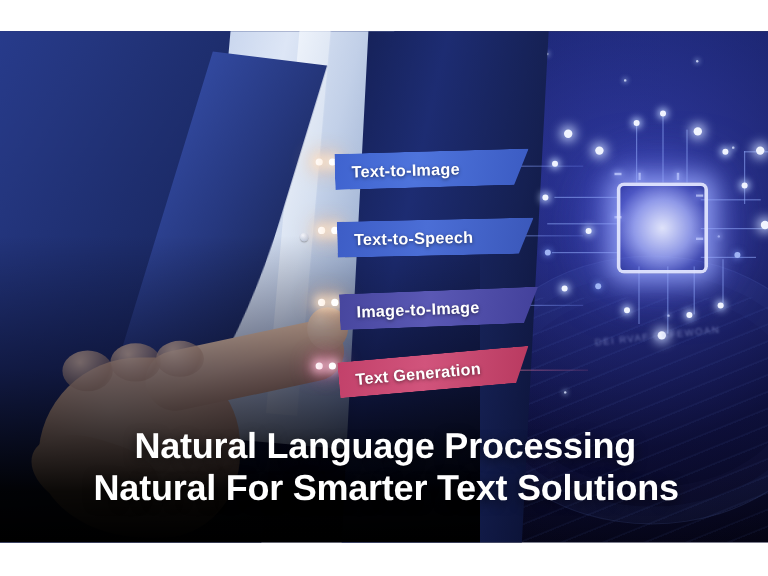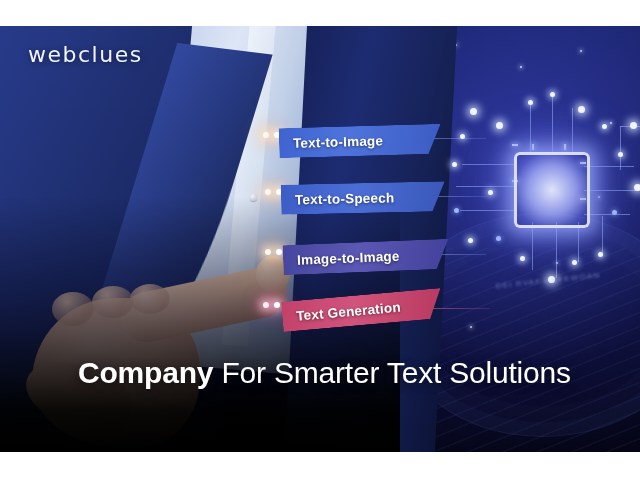--- a/index.html
+++ b/index.html
@@ -312,21 +312,21 @@
     font-weight: bold;
     letter-spacing: -0.2px;
   }
   .headline .l2 {
     display: block;
     font-size: 30px;
     letter-spacing: -0.2px;
     margin-left: -34px;
   }
   .headline .l2 b { font-weight: bold; }
-  .headline .l2 span { font-weight: normal; }
+  .headline .l2 span { font-weight: bold; }
 </style>
 </head>
 <body>
 
 <div id="frame">
   <div id="stage">
 
     <div class="bg-base"></div>
     <div class="bg-arcs"></div>
     <div class="bg-streaks"></div>
@@ -451,20 +451,20 @@
     </div>
 
     <div class="dots pink" style="left:262px;top:274px;">
         <i></i>
         <i></i>
       </div>
     <div class="chip c4">
       <span class="chip-label">Text Generation</span>
     </div>
 
-    <div class="logo">webclues</div>
 
     <div class="headline">
-      <span class="l2"><b>Company</b><span> For Smarter Text Solutions</span></span>
+      <span class="l1">Natural Language Processing</span>
+      <span class="l2"><b>Natural</b><span> For Smarter Text Solutions</span></span>
     </div>
 
   </div>
 </div>
 
 </body></html>

